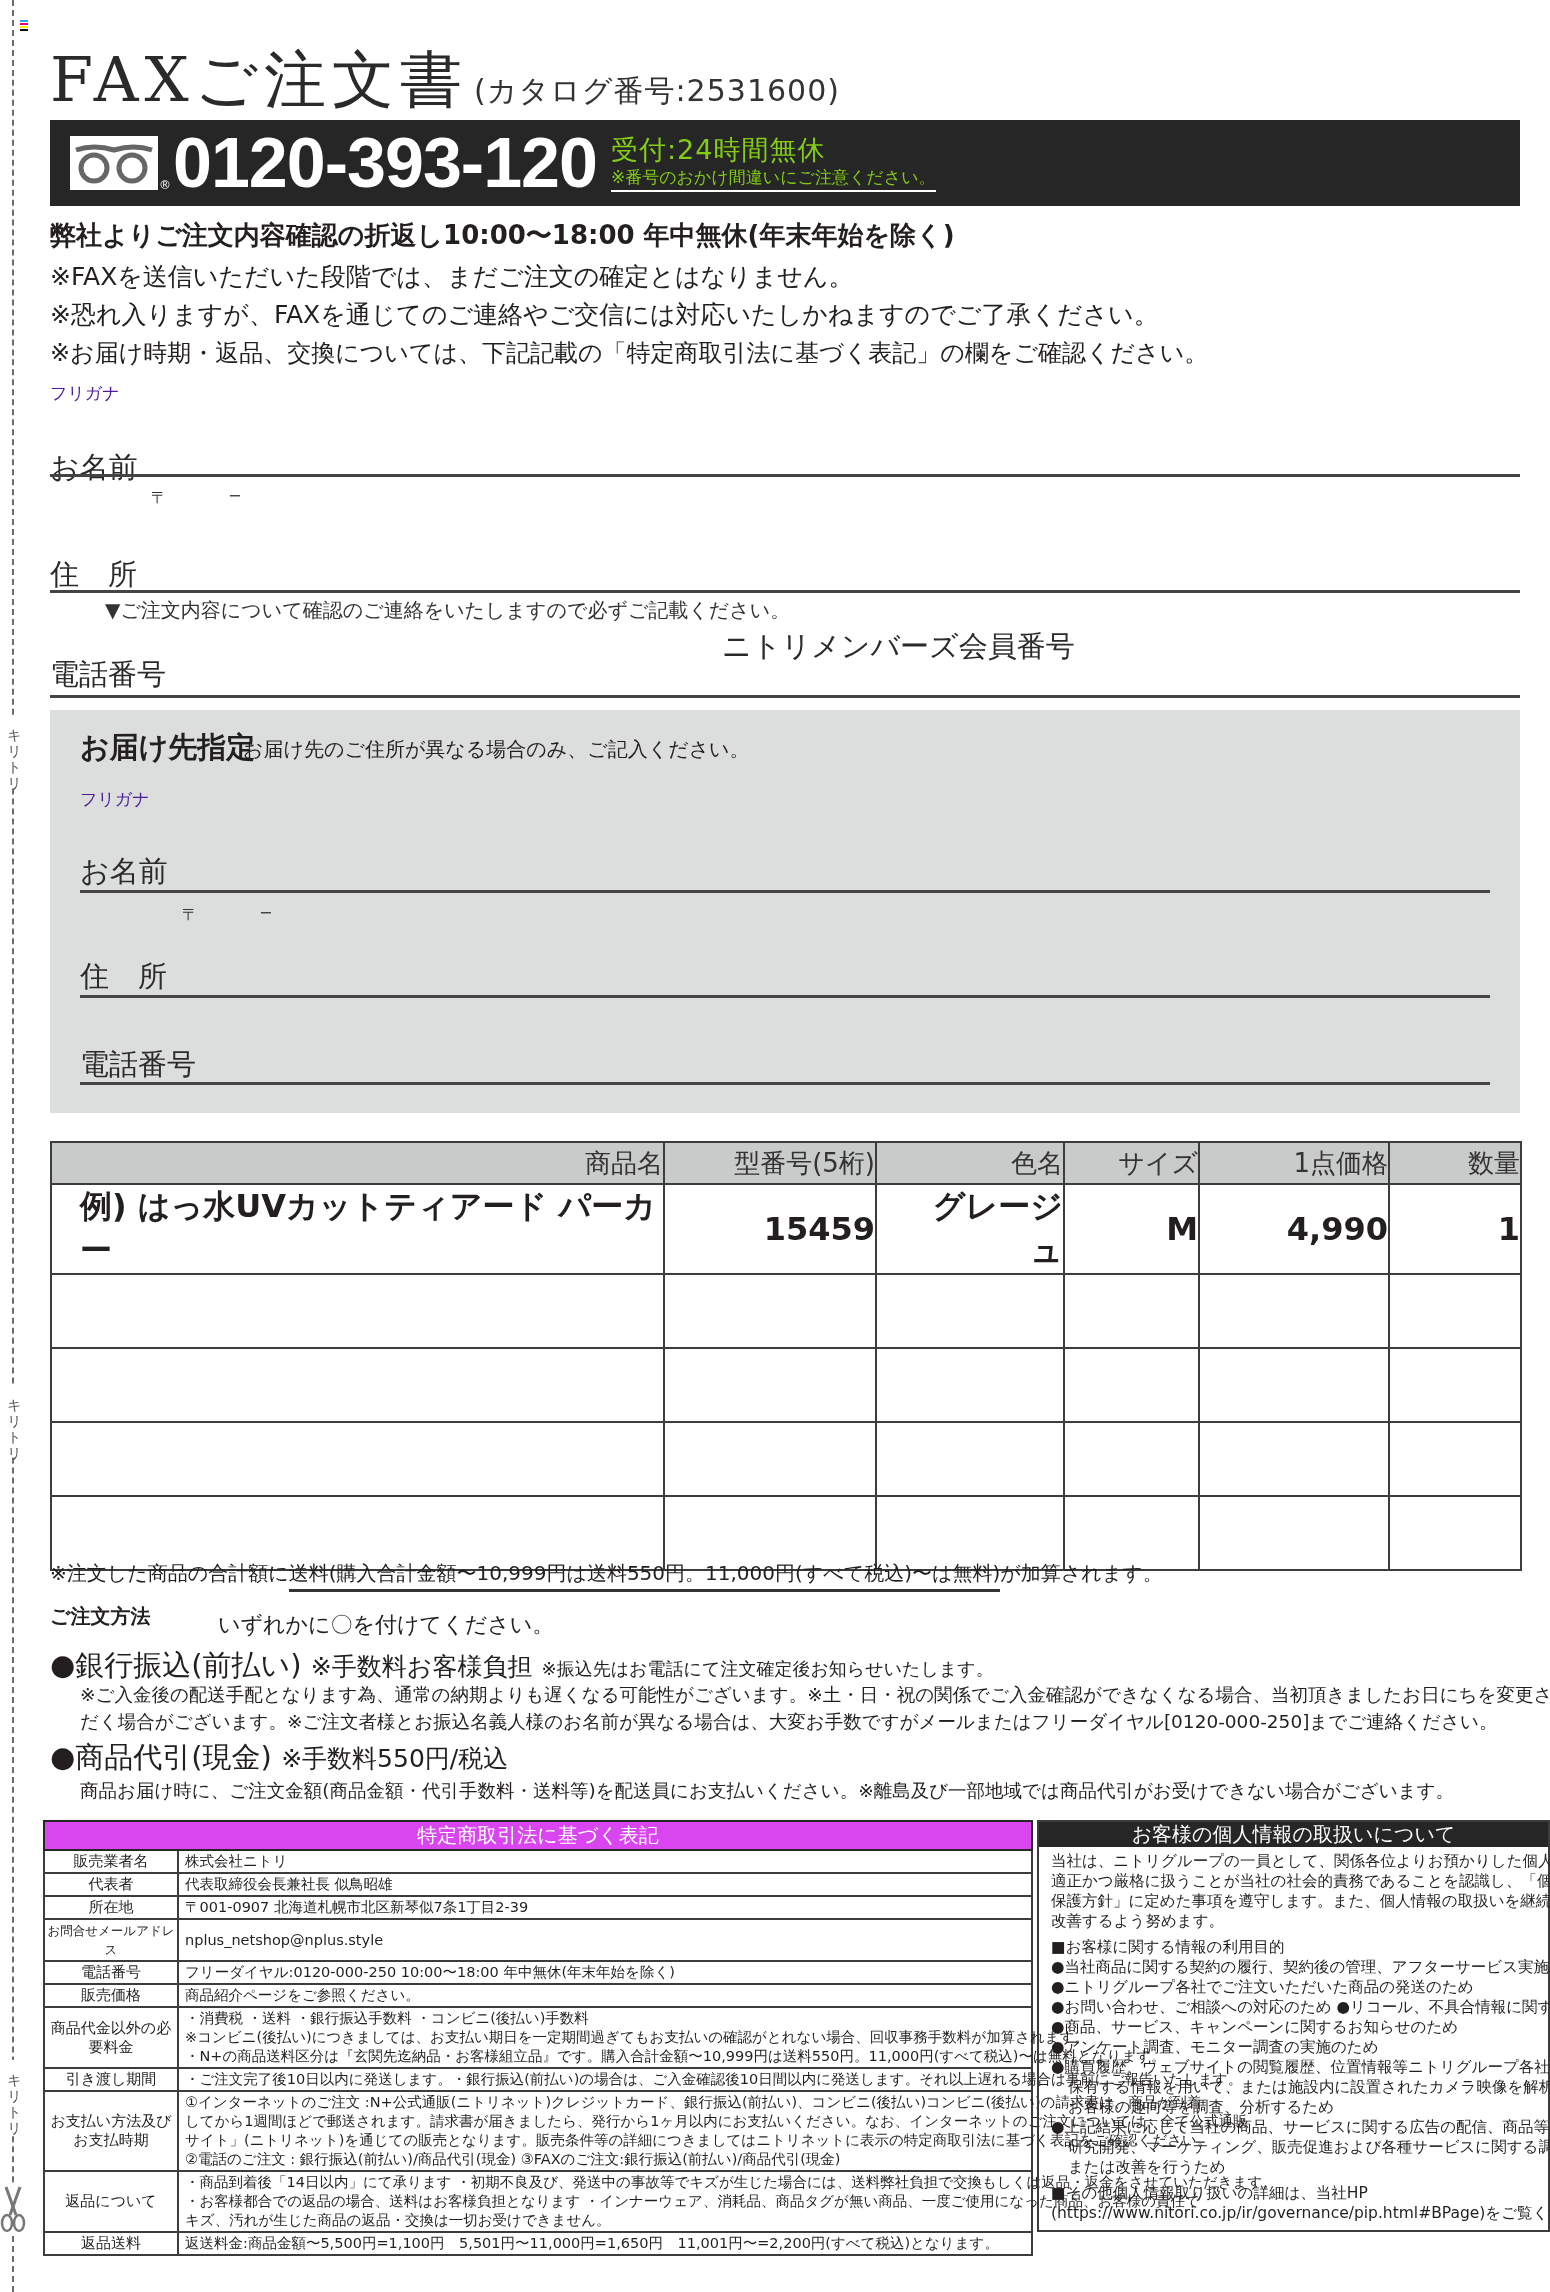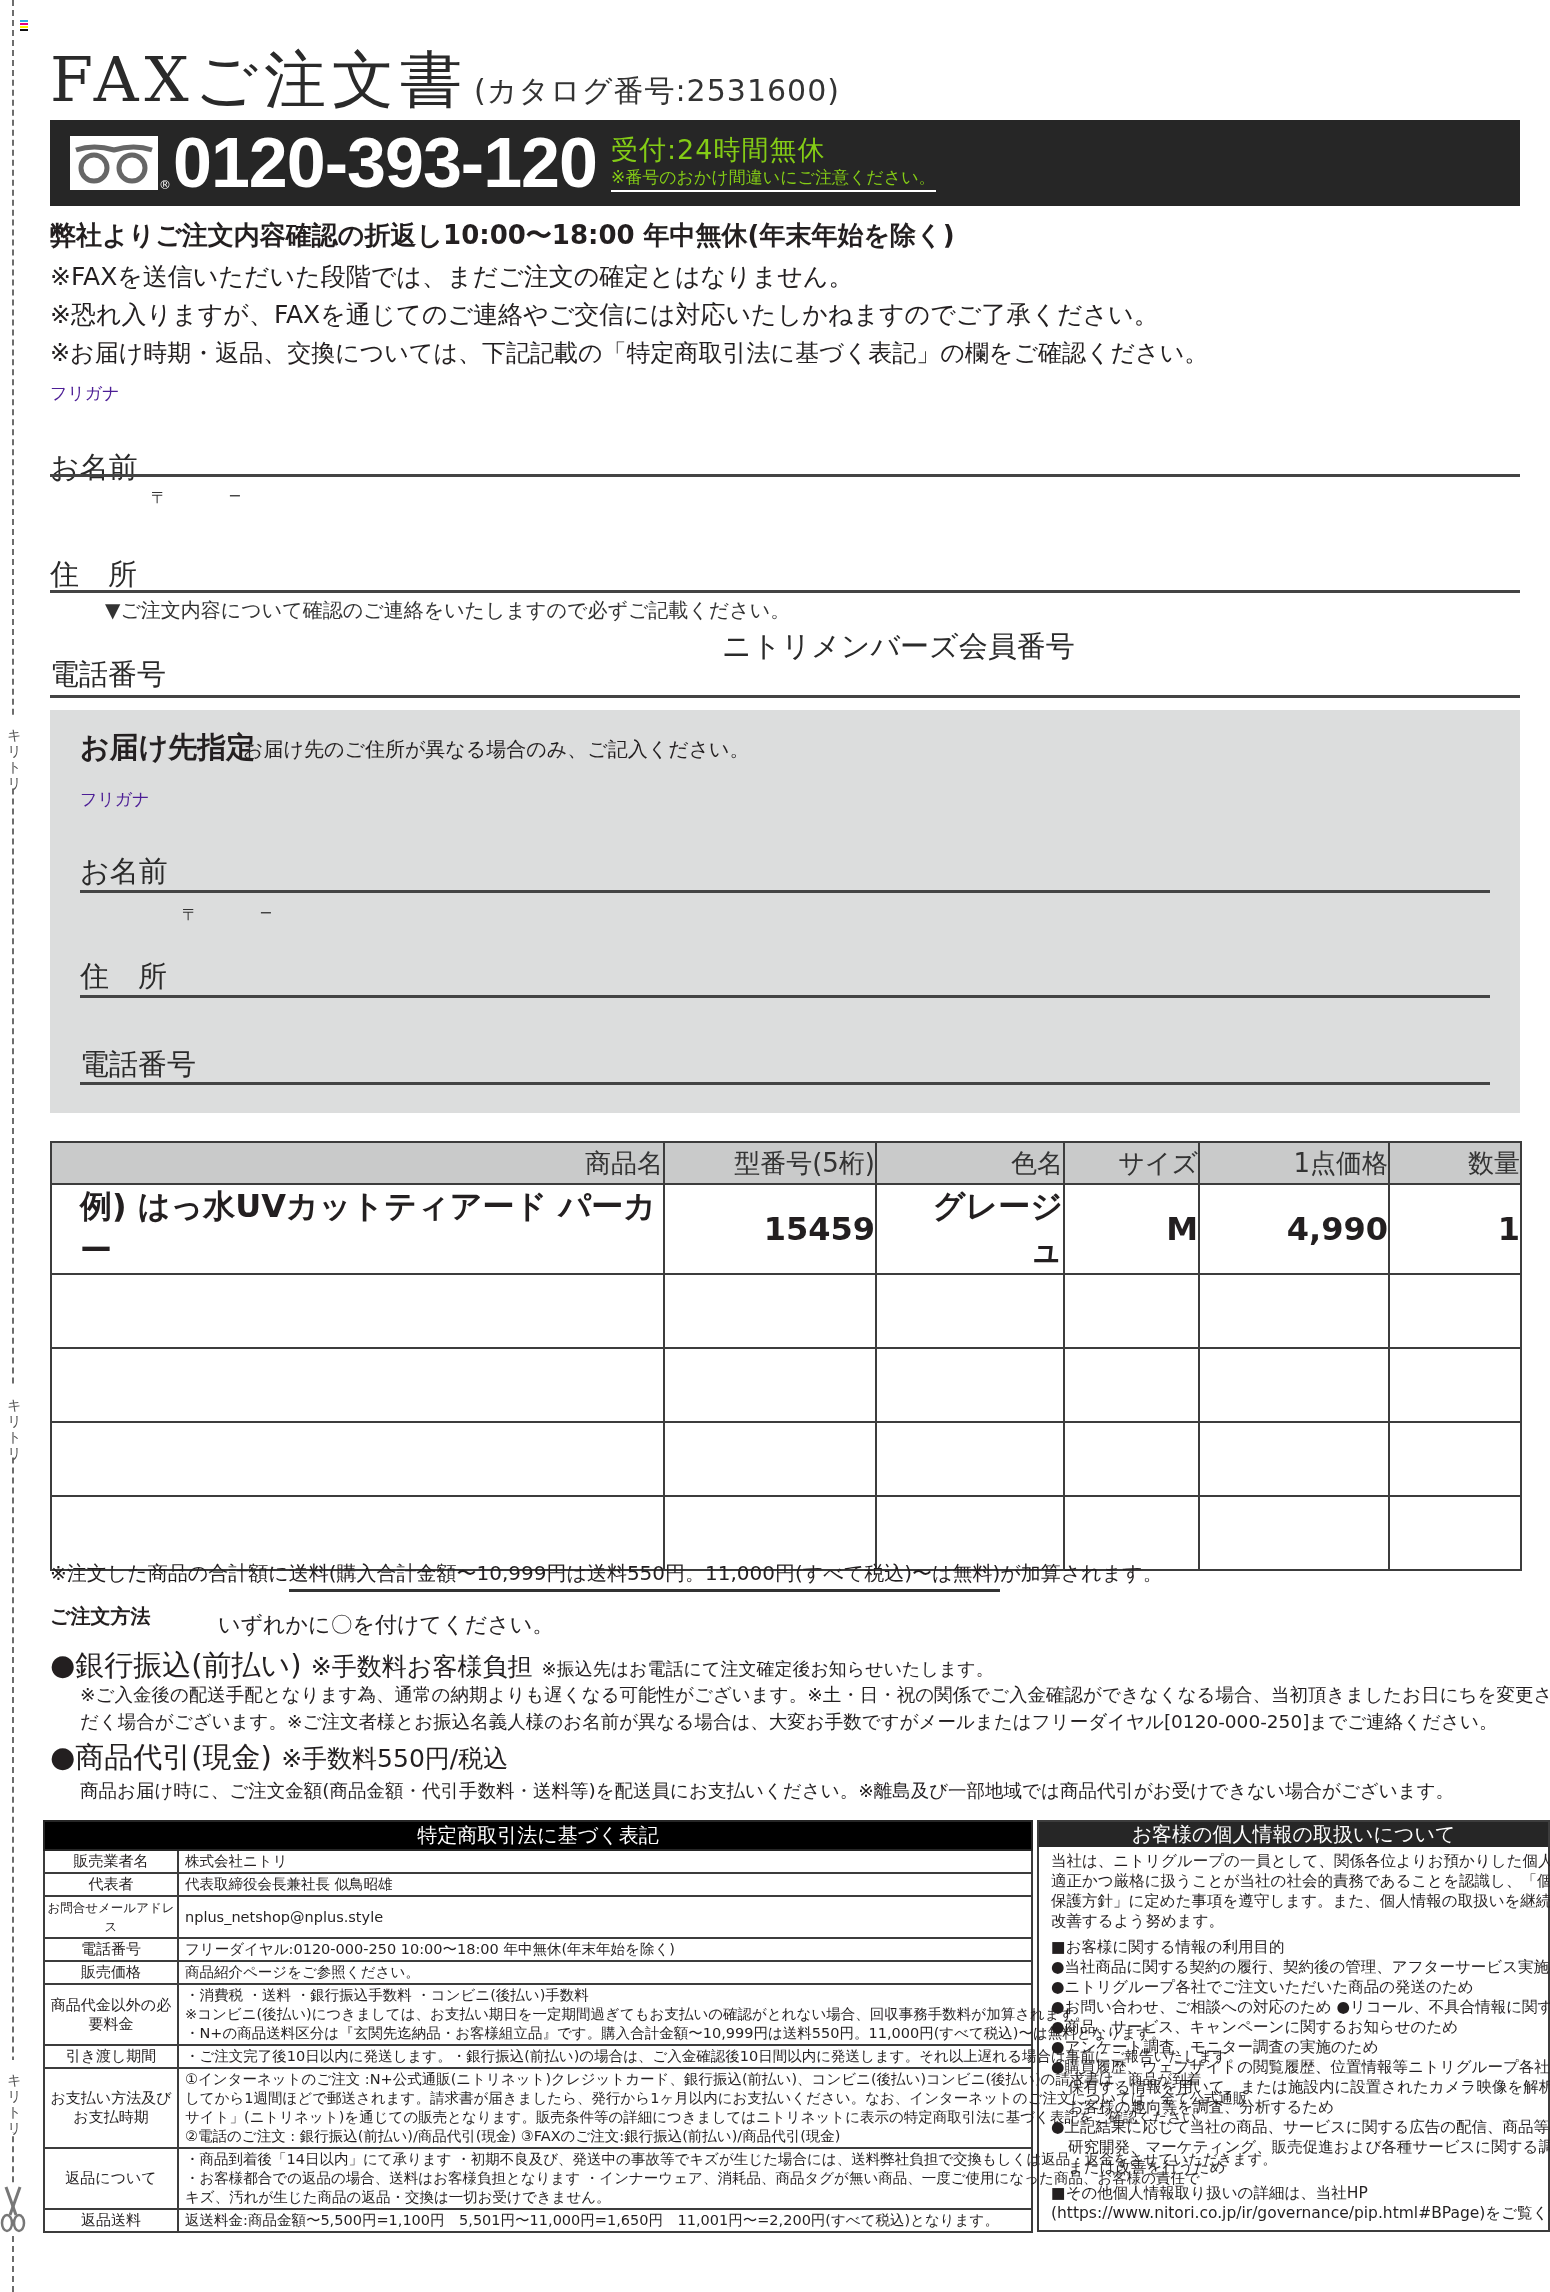--- a/index.html
+++ b/index.html
@@ -60,21 +60,21 @@
   
   .pm-title { position: absolute; left: 50px; top: 1603px; font-size: 20px; font-weight: bold; white-space: nowrap; }
   .pm-hint { position: absolute; left: 218px; top: 1610px; font-size: 22px; white-space: nowrap; }
   .pm-opt { position: absolute; left: 50px; font-size: 29px; white-space: nowrap; }
   .pm-opt .fee { font-size: 25px; }
   .pm-opt .small { font-size: 18px; }
   .pm-desc { position: absolute; left: 80px; font-size: 18.5px; line-height: 27px; white-space: nowrap; }
 
   
   .legal { position: absolute; left: 43px; top: 1820px; width: 990px; border-collapse: collapse; table-layout: fixed; }
-  .legal th { background: #000000; color: #fff; font-weight: normal; font-size: 20px; height: 25px; text-align: center; border: 2px solid #262626; }
+  .legal th { background: #d946ef; color: #fff; font-weight: normal; font-size: 20px; height: 25px; text-align: center; border: 2px solid #262626; }
   .legal td { border: 2px solid #3c3c3c; font-size: 14.5px; line-height: 19px; padding: 1px 6px; vertical-align: middle; }
   .legal td.lbl { text-align: center; font-size: 15px; padding: 1px 2px; width: 134px; }
   .legal td.lbl.tiny { font-size: 12.5px; }
   .legal td.val { white-space: nowrap; }
   .legal td.multi div { white-space: nowrap; }
 
   
   .privacy { position: absolute; left: 1037px; top: 1820px; width: 513px; height: 412px; border: 2px solid #3c3c3c; }
   .privacy-head { background: #262626; color: #fff; font-size: 20px; text-align: center; height: 25px; line-height: 25px; }
   .privacy-body { padding: 4px 10px 0 12px; font-size: 15.5px; line-height: 20px; color: #231f20; }
@@ -254,20 +254,24 @@
       </tr>
     </thead>
   <tbody>
     <tr>
         <td class="lbl">販売業者名</td>
         <td class="val">株式会社ニトリ</td>
       </tr>
     <tr>
         <td class="lbl">代表者</td>
         <td class="val">代表取締役会長兼社長 似鳥昭雄</td>
+      </tr>
+    <tr>
+        <td class="lbl">所在地</td>
+        <td class="val">〒001-0907 北海道札幌市北区新琴似7条1丁目2-39</td>
       </tr>
     <tr>
         <td class="lbl tiny">お問合せメールアドレス</td>
         <td class="val">nplus_netshop@nplus.style</td>
       </tr>
     <tr>
         <td class="lbl">電話番号</td>
         <td class="val">フリーダイヤル:0120-000-250 10:00〜18:00 年中無休(年末年始を除く)</td>
       </tr>
     <tr>

